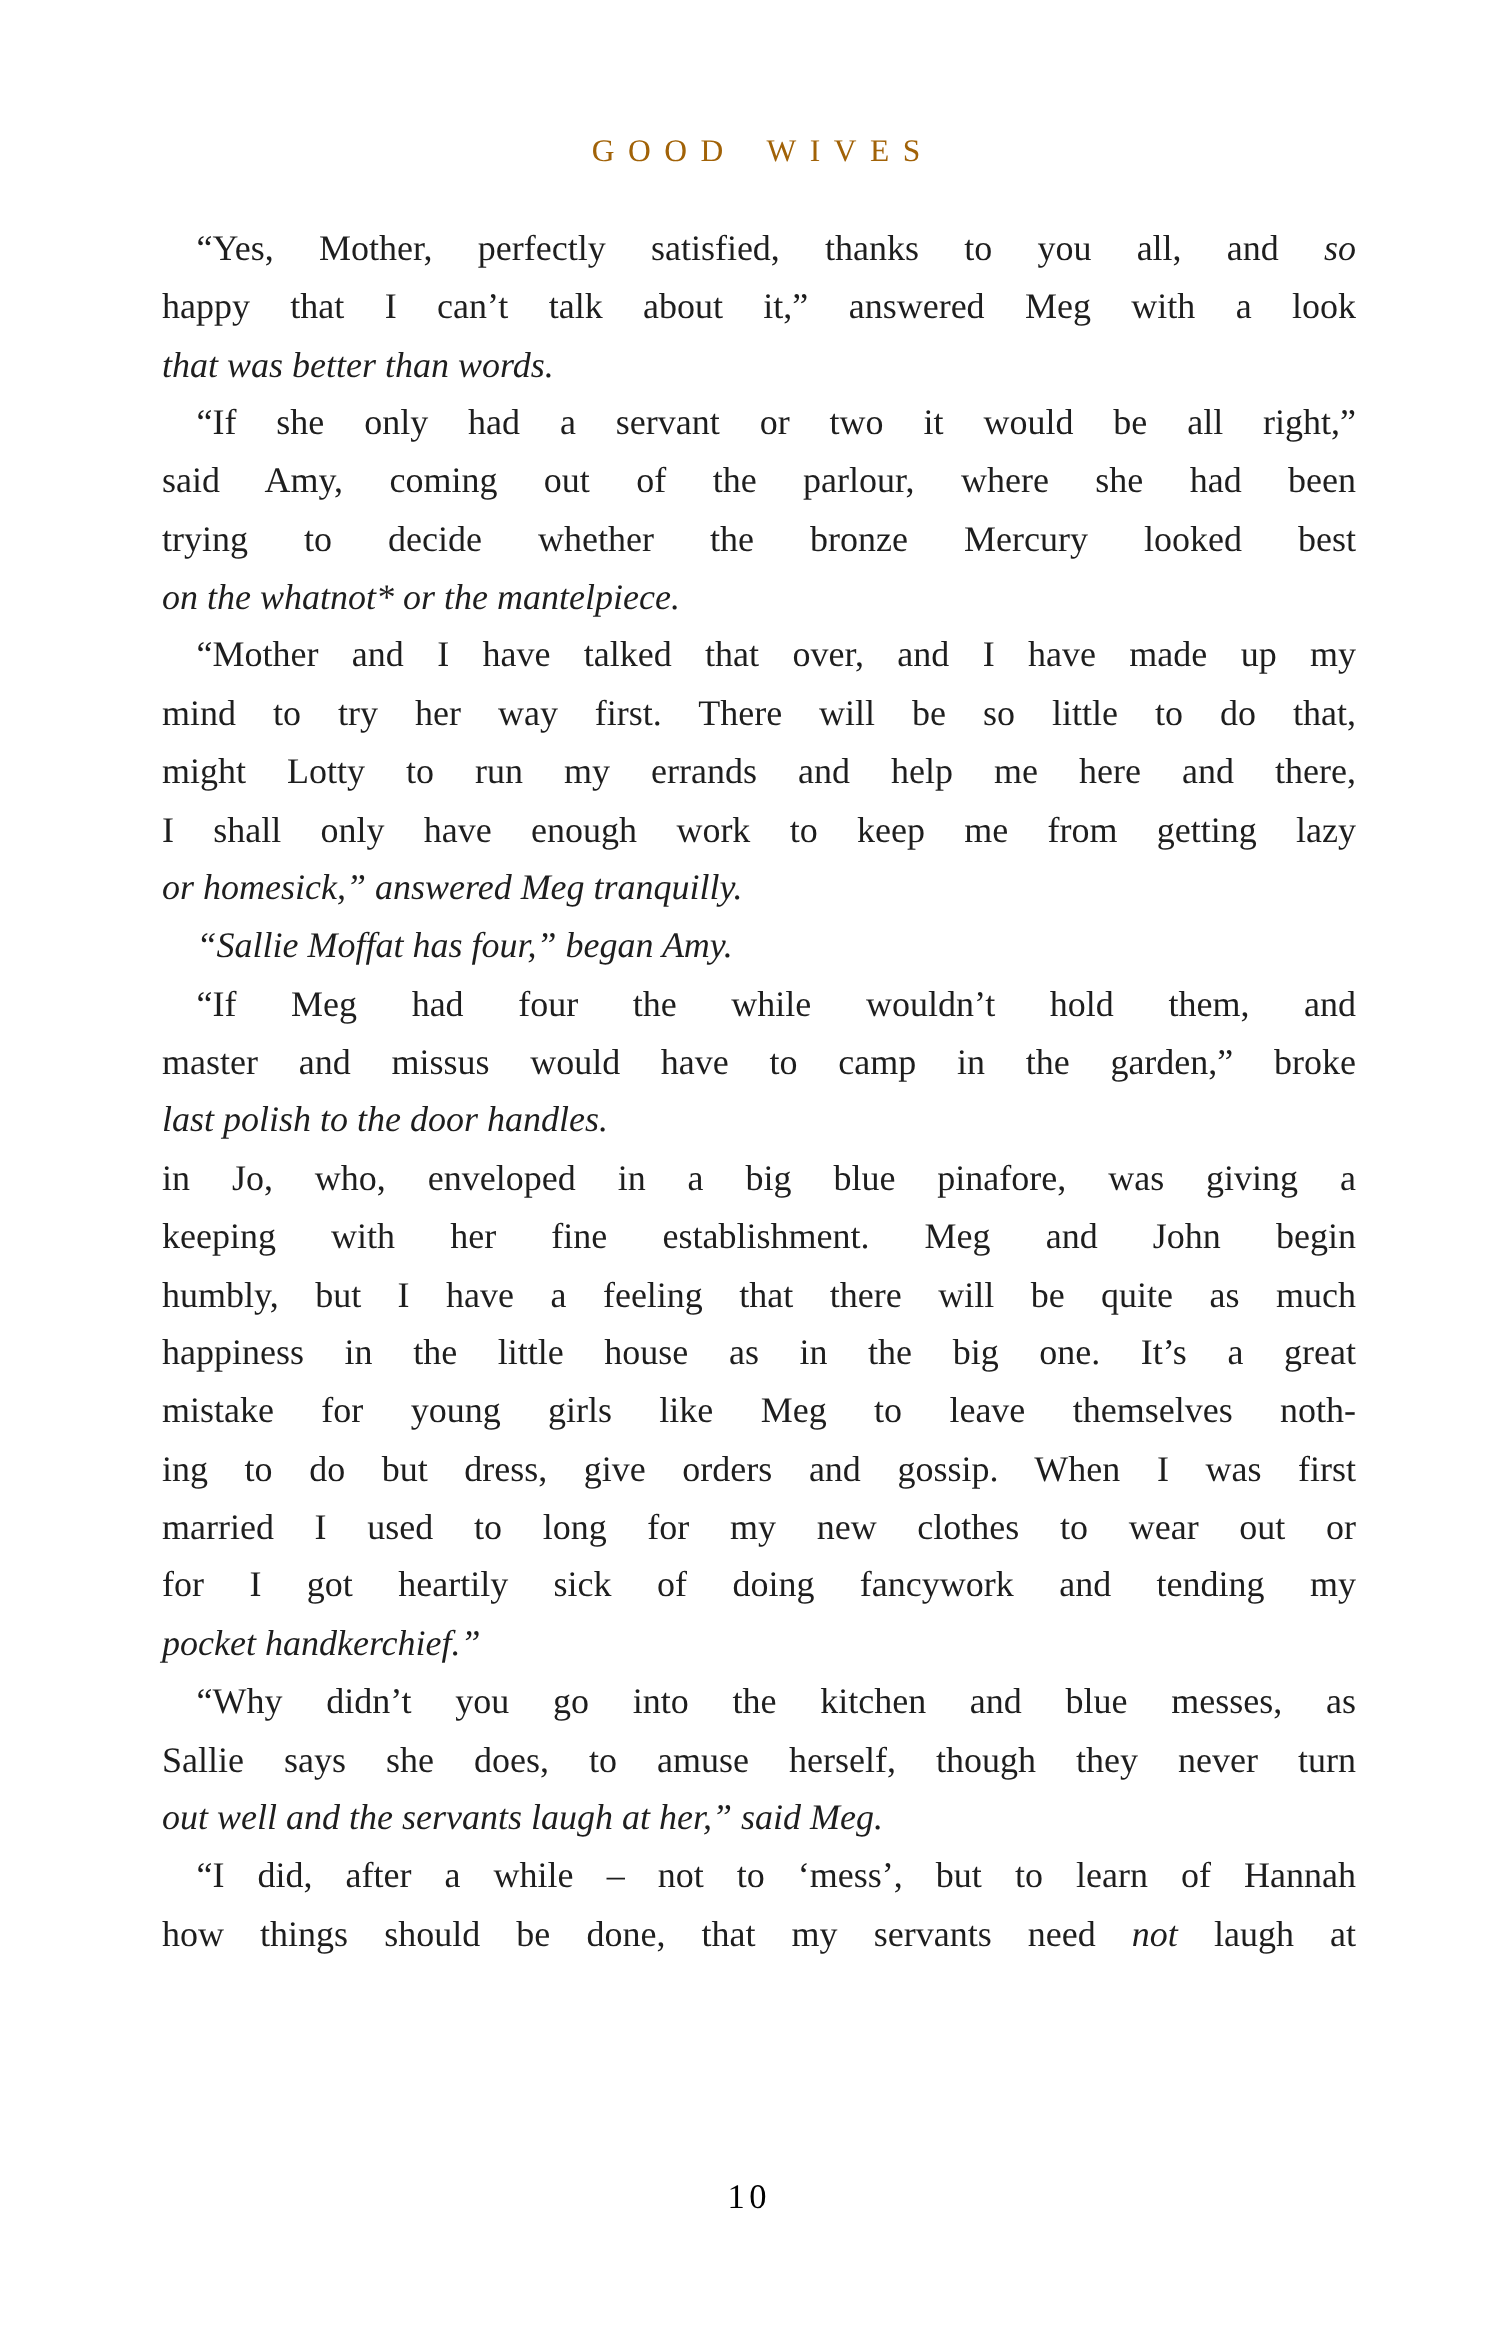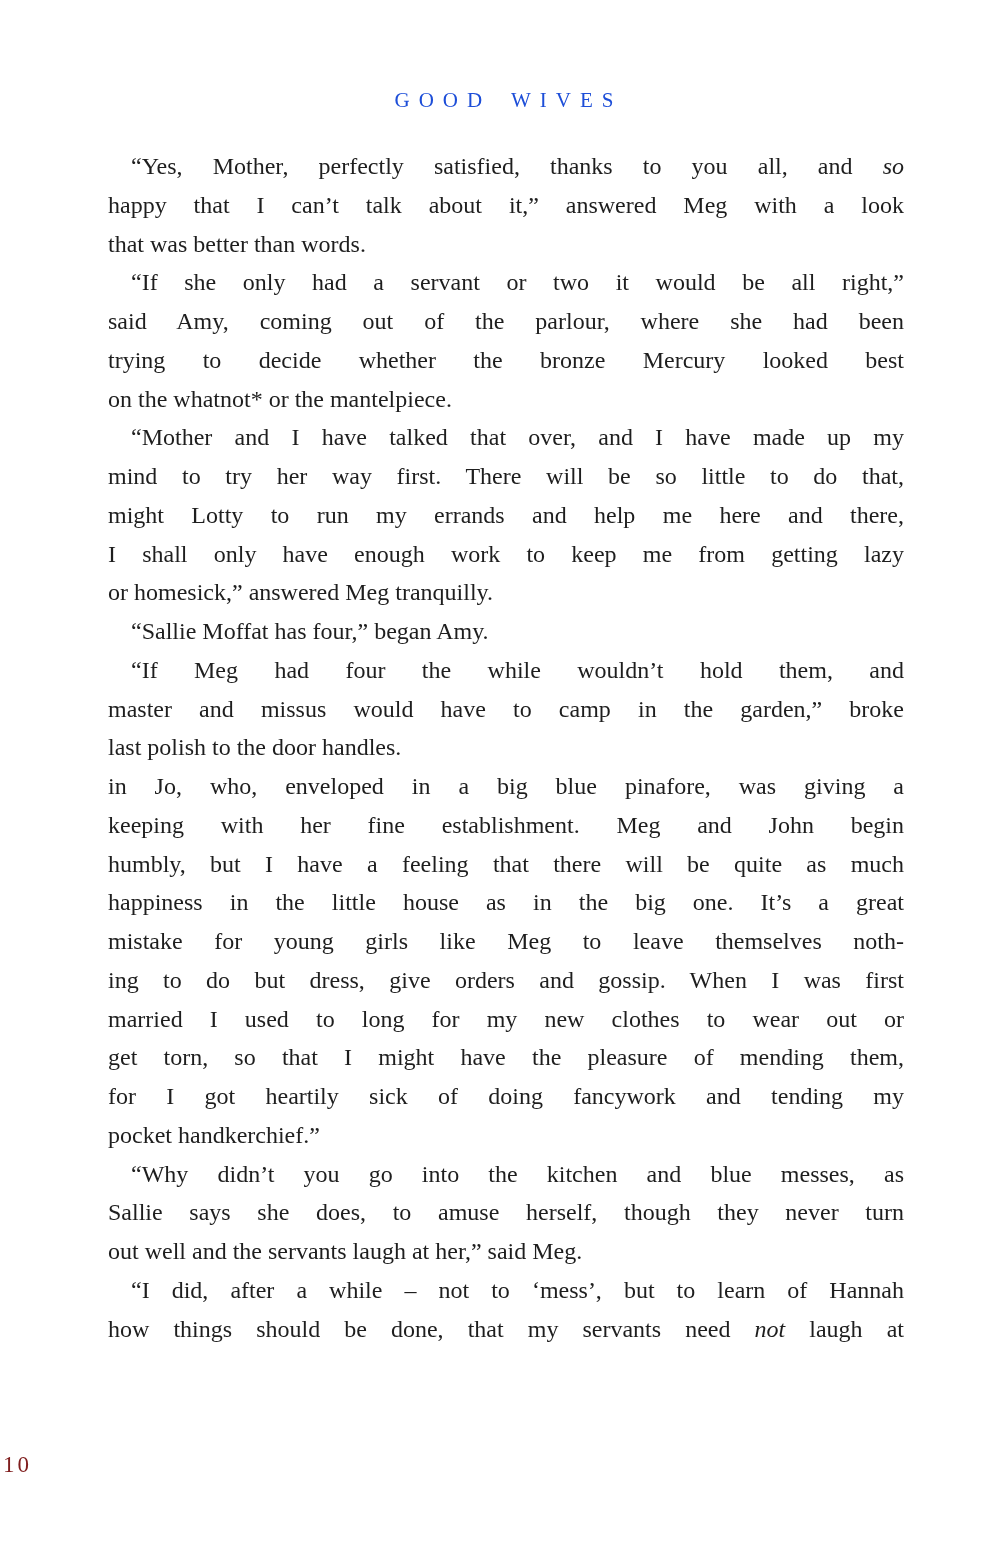--- a/index.html
+++ b/index.html
@@ -19,21 +19,21 @@
   .running-header {
     position: absolute;
     top: 88px;
     left: 0;
     right: 0;
     text-align: center;
     font-size: 21px;
     letter-spacing: 9px;
     text-indent: 9px; 
     word-spacing: 6px;
-    color: #1d4ed8;
+    color: #a16207;
   }
   .page-text {
     position: absolute;
     top: 147px;
     left: 108px;
     width: 796px;
     font-size: 24px;
     line-height: 38.75px;
   }
   .paragraph {
@@ -42,35 +42,36 @@
   .line {
     text-align: justify;
     text-align-last: justify;
     white-space: normal;
   }
   .line.indent {
     text-indent: 23px;
   }
   .line.para-end {
     text-align-last: left;
+    font-style: italic;
   }
   .line em {
     font-style: italic;
   }
   .page-number {
     position: absolute;
     top: 1452px;
     left: 0;
     right: 12px;
-    text-align: left;
+    text-align: center;
     font-size: 23px;
     letter-spacing: 3px;
     text-indent: 3px;
     font-feature-settings: "onum";
-    color: #7f1d1d;
+    color: #000000;
   }
 </style>
 </head>
 <body>
 
 <div class="book-page">
   <div class="running-header">GOOD WIVES</div>
 
   <div class="page-text">
       <div class="paragraph">
@@ -100,21 +101,20 @@
         <div class="line para-end"><span>last polish to the door handles.</span></div>
         <div class="line"><span>in Jo, who, enveloped in a big blue pinafore, was giving a</span></div>
       </div>
       <div class="paragraph">
         <div class="line"><span>keeping with her fine establishment. Meg and John begin</span></div>
         <div class="line"><span>humbly, but I have a feeling that there will be quite as much</span></div>
         <div class="line"><span>happiness in the little house as in the big one. It’s a great</span></div>
         <div class="line"><span>mistake for young girls like Meg to leave themselves noth-</span></div>
         <div class="line"><span>ing to do but dress, give orders and gossip. When I was first</span></div>
         <div class="line"><span>married I used to long for my new clothes to wear out or</span></div>
-        <div class="line"><span>get torn, so that I might have the pleasure of mending them,</span></div>
         <div class="line"><span>for I got heartily sick of doing fancywork and tending my</span></div>
         <div class="line para-end"><span>pocket handkerchief.”</span></div>
       </div>
       <div class="paragraph">
         <div class="line indent"><span>“Why didn’t you go into the kitchen and blue messes, as</span></div>
         <div class="line"><span>Sallie says she does, to amuse herself, though they never turn</span></div>
         <div class="line para-end"><span>out well and the servants laugh at her,” said Meg.</span></div>
       </div>
       <div class="paragraph">
         <div class="line indent"><span>“I did, after a while – not to ‘mess’, but to learn of Hannah</span></div>

